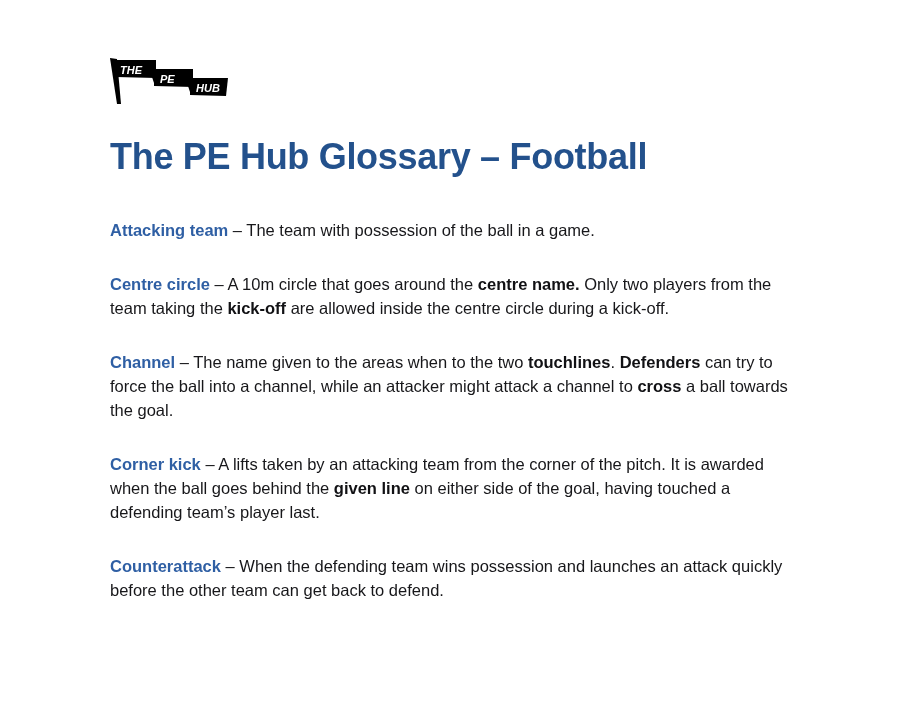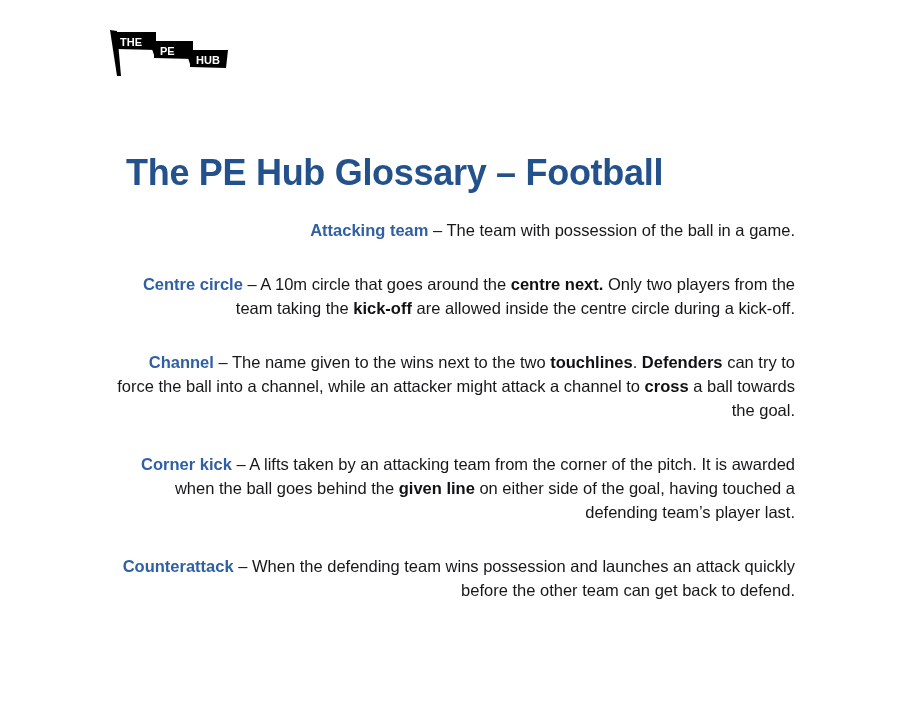--- a/index.html
+++ b/index.html
@@ -13,53 +13,54 @@
     background: #ffffff;
     font-family: "Liberation Sans", sans-serif;
     overflow: hidden;
     position: relative;
   }
 
   
   .logo-wrap {
     position: absolute;
     left: 108px;
-    top: 28px;
+    top: 56px;
     width: 120px;
     height: 50px;
+    font-style: italic;
   }
   .logo-svg { display: block; }
 
   
   .page-title {
     position: absolute;
     left: 110px;
     top: 136px;
-    margin: 16px;
+    margin: 0;
     font-size: 36px;
     font-weight: bold;
     letter-spacing: -0.3px;
     color: #23518c;
     line-height: 1.15;
     white-space: nowrap;
   }
 
   
   .glossary {
     position: absolute;
     left: 110px;
     top: 218px;
     width: 685px;
   }
   .entry {
     margin: 0 0 30px 0;
     font-size: 16.5px;
     line-height: 24px;
     color: #17171a;
-    text-align: right;
+    text-align: left;
   }
   .entry:last-child { margin-bottom: 0; }
   .term {
     font-weight: bold;
     color: #2f5fa4;
   }
   .kw {
     font-weight: bold;
     color: #111114;
   }
@@ -84,17 +85,17 @@
 
     <polygon points="82,22 120,22 118,40 82,39" fill="#000000"></polygon>
     <text x="88" y="35.5" font-family="'Liberation Sans', sans-serif" font-size="11" font-weight="bold" fill="#ffffff">HUB</text>
   </svg>
 </div>
 
 <h1 class="page-title">The PE Hub Glossary – Football</h1>
 
 <div class="glossary">
     <p class="entry"><span class="term">Attacking team</span><span> – </span><span>The team with possession of the ball in a game.</span></p>
-    <p class="entry"><span class="term">Centre circle</span><span> – </span><span>A 10m circle that goes around the </span><span class="kw">centre next.</span><span> Only two players from the team taking the </span><span class="kw">kick-off</span><span> are allowed inside the centre circle during a kick-off.</span></p>
-    <p class="entry"><span class="term">Channel</span><span> – </span><span>The name given to the wins next to the two </span><span class="kw">touchlines</span><span>. </span><span class="kw">Defenders</span><span> can try to force the ball into a channel, while an attacker might attack a channel to </span><span class="kw">cross</span><span> a ball towards the goal.</span></p>
+    <p class="entry"><span class="term">Centre circle</span><span> – </span><span>A 10m circle that goes around the </span><span class="kw">centre name.</span><span> Only two players from the team taking the </span><span class="kw">kick-off</span><span> are allowed inside the centre circle during a kick-off.</span></p>
+    <p class="entry"><span class="term">Channel</span><span> – </span><span>The name given to the areas when to the two </span><span class="kw">touchlines</span><span>. </span><span class="kw">Defenders</span><span> can try to force the ball into a channel, while an attacker might attack a channel to </span><span class="kw">cross</span><span> a ball towards the goal.</span></p>
     <p class="entry"><span class="term">Corner kick</span><span> – </span><span>A lifts taken by an attacking team from the corner of the pitch. It is awarded when the ball goes behind the </span><span class="kw">given line</span><span> on either side of the goal, having touched a defending team’s player last.</span></p>
     <p class="entry"><span class="term">Counterattack</span><span> – </span><span>When the defending team wins possession and launches an attack quickly before the other team can get back to defend.</span></p>
   </div>
 
 </body></html>

